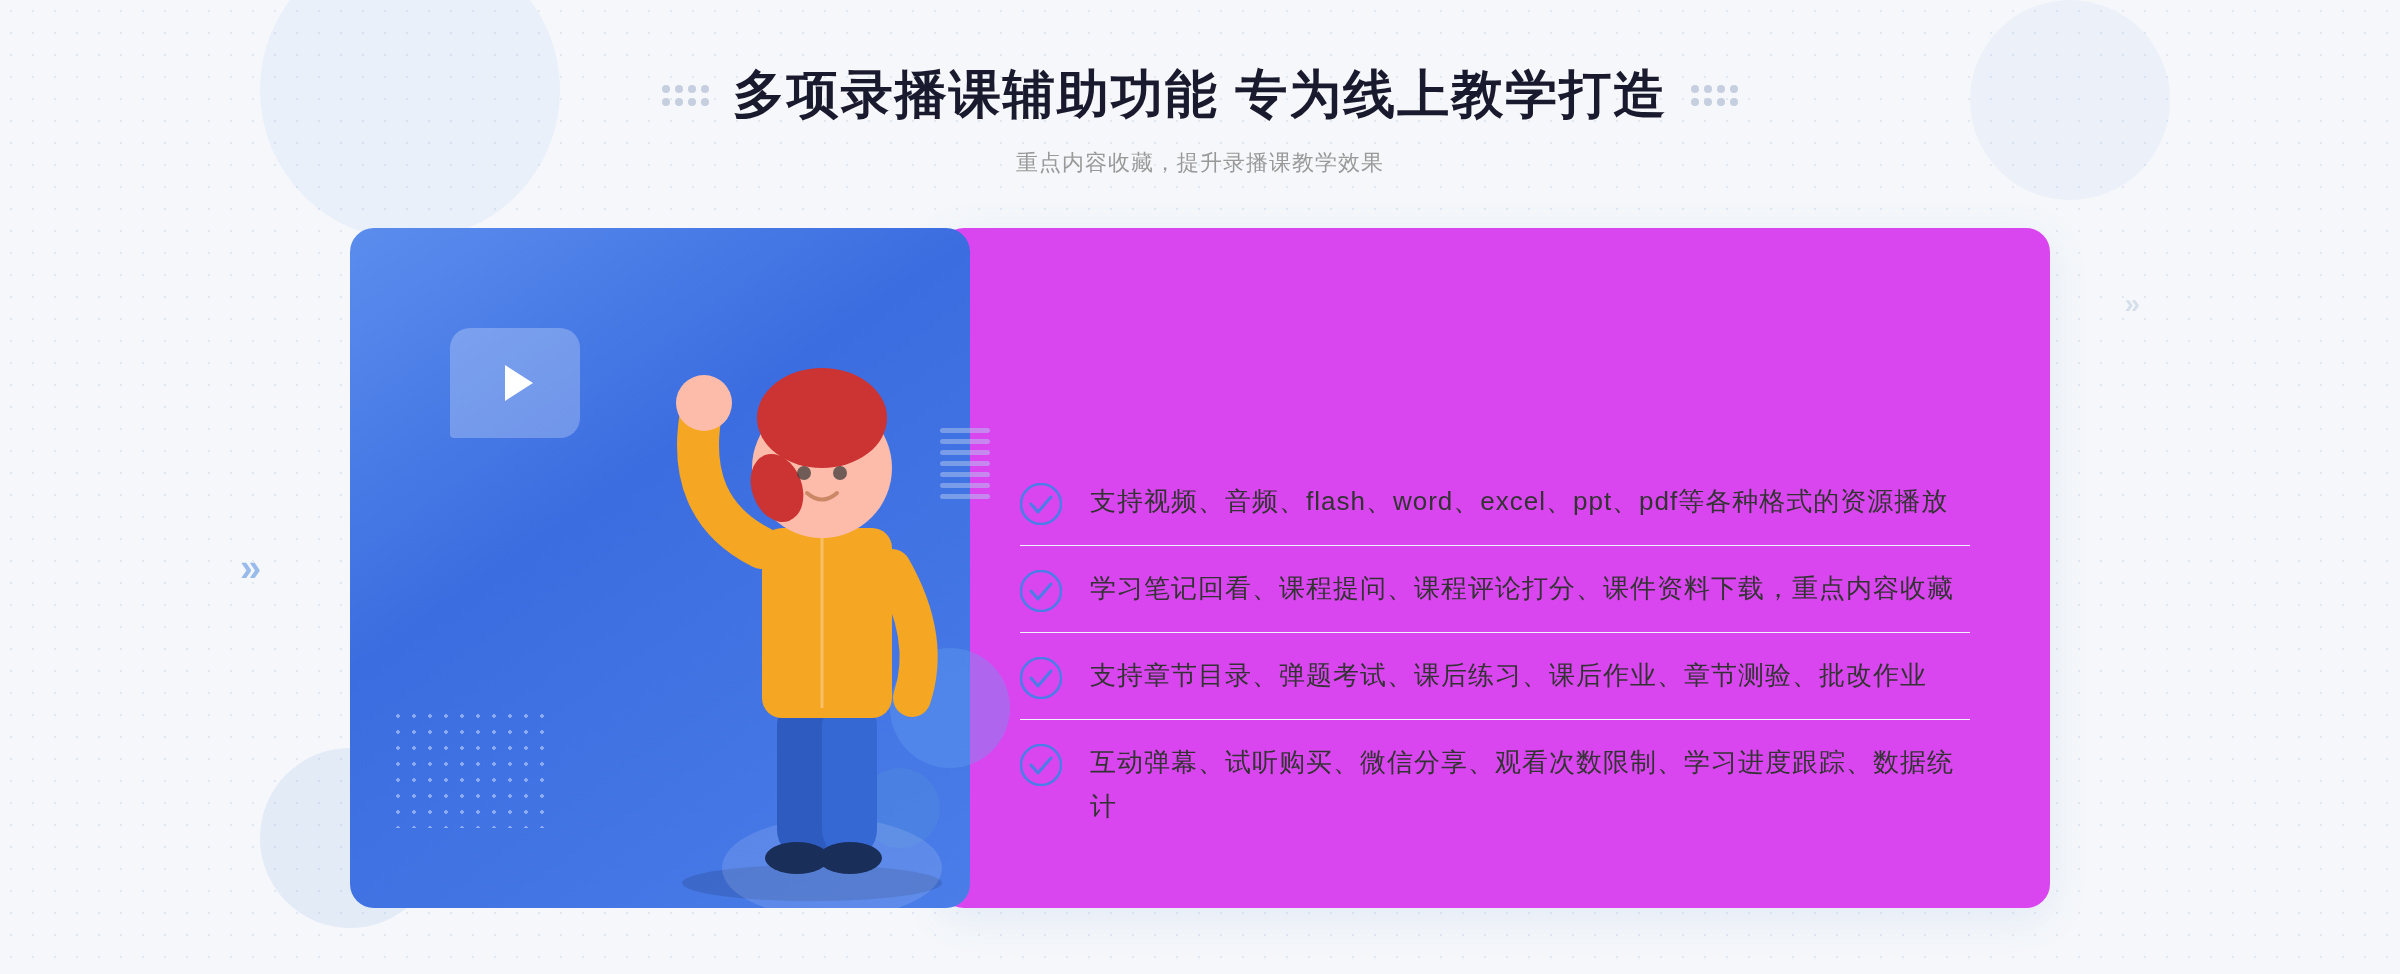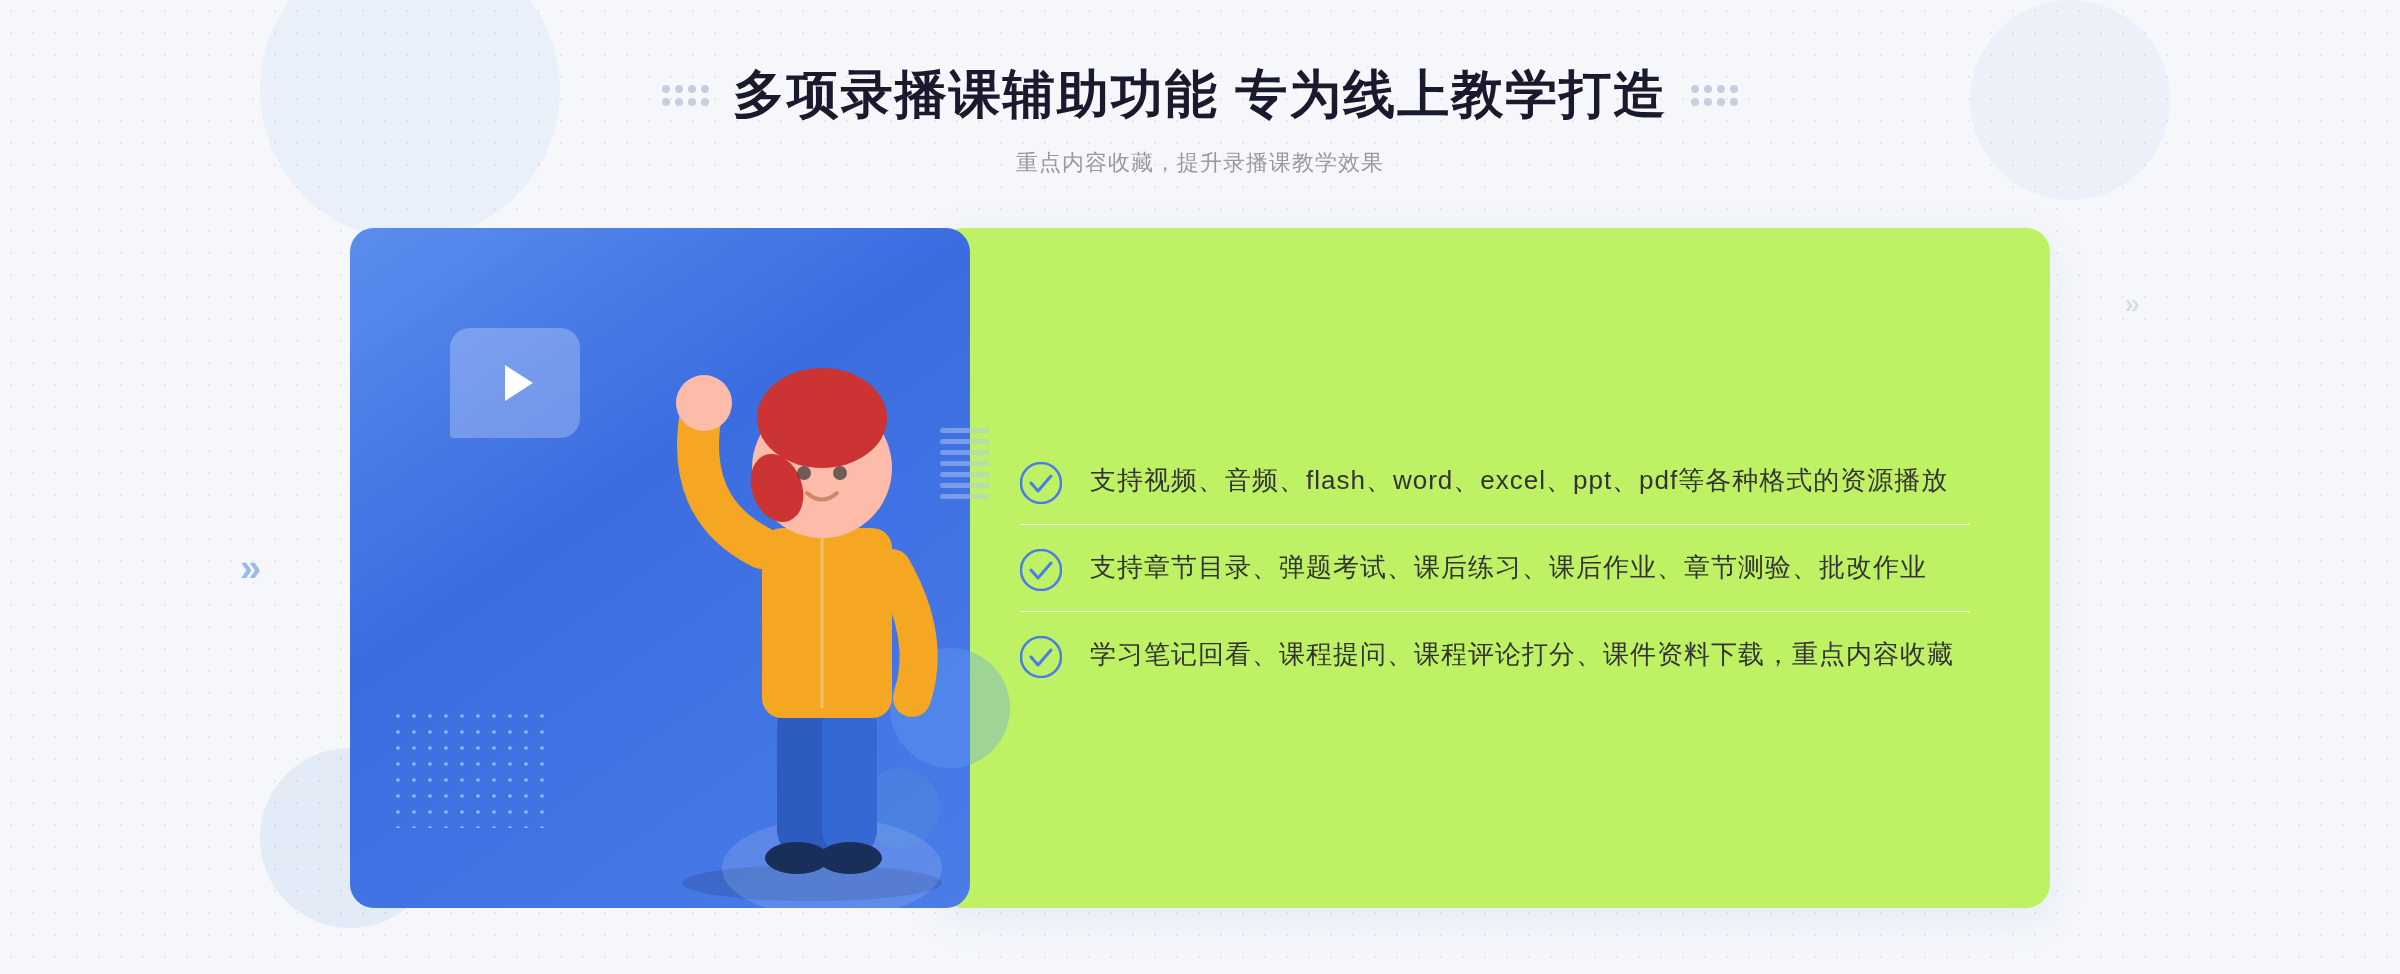--- a/index.html
+++ b/index.html
@@ -174,26 +174,26 @@
       left: 50%;
       transform: translateX(-10%);
       width: 380px;
       height: 580px;
     }
 
     
     .features-card {
       flex: 1;
       margin-left: -30px;
-      background: #bef264;
+      background: #d946ef;
       border-radius: 24px;
       padding: 60px 80px;
       display: flex;
       flex-direction: column;
-      justify-content: center;
+      justify-content: flex-end;
       box-shadow: 0 10px 40px rgba(100, 150, 220, 0.12);
       min-height: 600px;
     }
 
     .feature-item {
       display: flex;
       align-items: flex-start;
       gap: 28px;
       padding: 20px 0;
     }
@@ -403,33 +403,42 @@
         <span class="feature-text">支持视频、音频、flash、word、excel、ppt、pdf等各种格式的资源播放</span>
       </div>
 
       <div class="feature-item">
         <div class="check-icon">
           <svg viewBox="0 0 42 42" xmlns="http://www.w3.org/2000/svg">
             <circle cx="21" cy="21" r="20" fill="none" stroke="#4a7de8" stroke-width="2.5"></circle>
             <polyline points="11,21 18,29 31,14" fill="none" stroke="#4a7de8" stroke-width="3" stroke-linecap="round" stroke-linejoin="round"></polyline>
           </svg>
         </div>
-        <span class="feature-text">支持章节目录、弹题考试、课后练习、课后作业、章节测验、批改作业</span>
+        <span class="feature-text">学习笔记回看、课程提问、课程评论打分、课件资料下载，重点内容收藏</span>
       </div>
 
       <div class="feature-item">
         <div class="check-icon">
           <svg viewBox="0 0 42 42" xmlns="http://www.w3.org/2000/svg">
             <circle cx="21" cy="21" r="20" fill="none" stroke="#4a7de8" stroke-width="2.5"></circle>
             <polyline points="11,21 18,29 31,14" fill="none" stroke="#4a7de8" stroke-width="3" stroke-linecap="round" stroke-linejoin="round"></polyline>
           </svg>
         </div>
-        <span class="feature-text">学习笔记回看、课程提问、课程评论打分、课件资料下载，重点内容收藏</span>
-      </div>
-
+        <span class="feature-text">支持章节目录、弹题考试、课后练习、课后作业、章节测验、批改作业</span>
+      </div>
+
+      <div class="feature-item">
+        <div class="check-icon">
+          <svg viewBox="0 0 42 42" xmlns="http://www.w3.org/2000/svg">
+            <circle cx="21" cy="21" r="20" fill="none" stroke="#4a7de8" stroke-width="2.5"></circle>
+            <polyline points="11,21 18,29 31,14" fill="none" stroke="#4a7de8" stroke-width="3" stroke-linecap="round" stroke-linejoin="round"></polyline>
+          </svg>
+        </div>
+        <span class="feature-text">互动弹幕、试听购买、微信分享、观看次数限制、学习进度跟踪、数据统计</span>
+      </div>
 
     </div>
 
     <div style="position:absolute; right:-90px; top:60px; font-size:28px; color:#c0cfe0; font-weight:900; opacity:0.6;">»</div>
 
   </div>
 
 </div>
 
 </body></html>

